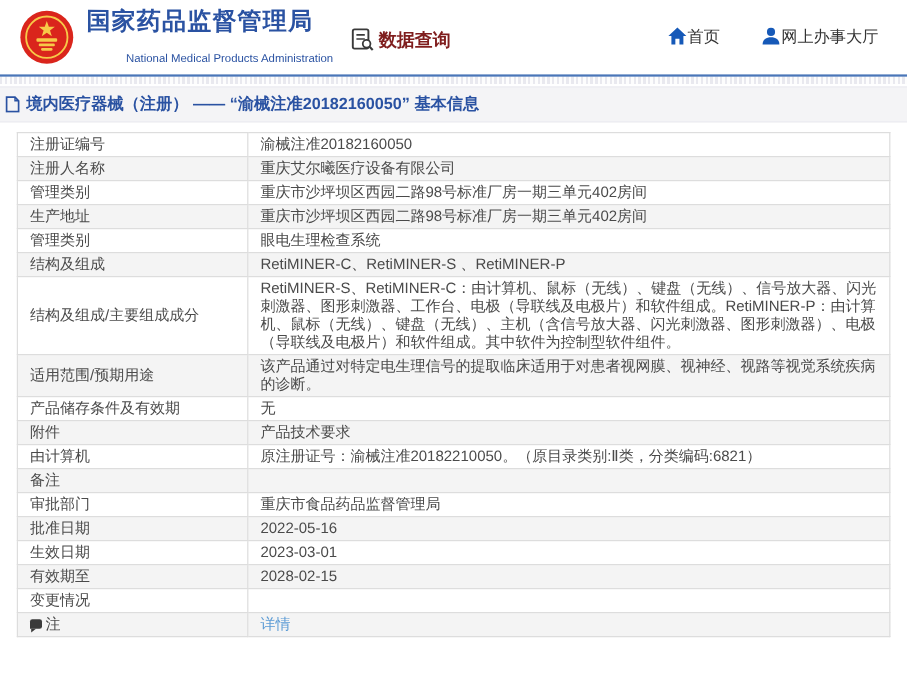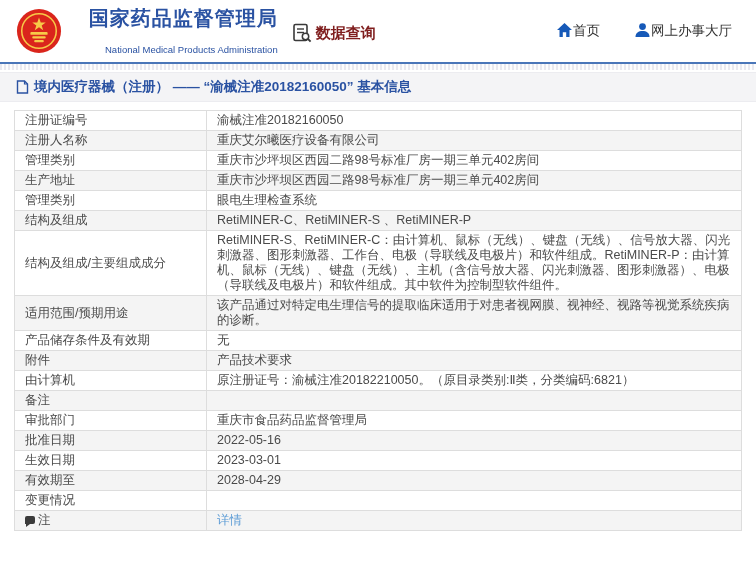--- a/index.html
+++ b/index.html
@@ -5,21 +5,21 @@
   * { margin:0; padding:0; box-sizing:border-box; }
   html,body { background:#fff; }
   body {
     width:756px; height:574px; overflow:hidden;
     font-family:"Liberation Sans","DejaVu Sans",sans-serif;
     color:#333;
   }
   
   .header {
     height:62px; display:flex; align-items:center;
-    padding:0 18px 0 16px; background:#fff;text-align:right;
+    padding:0 18px 0 16px; background:#fff;
   }
   .logo { width:46px; height:46px; flex:0 0 auto; }
   .org { margin-left:10px; display:flex; flex-direction:column; justify-content:center; }
   .org-cn { font-size:20px; font-weight:bold; color:#2a52a2; letter-spacing:1px; line-height:24px; }
   .org-en { font-size:9.5px; color:#2a52a2; line-height:12px; margin-top:14px;padding-left:33px; }
   .dq { display:flex; align-items:center; margin-left:14px; margin-top:4px; cursor:pointer; }
   .dq-icon { width:20px; height:20px; margin-right:4px; }
   .dq-label { font-size:15px; color:#7f1d1d; font-weight:bold; }
   .spacer { flex:1; }
   .topnav { display:flex; align-items:center; gap:34px; margin-right:6px; }
@@ -28,21 +28,21 @@
   .nav-item .nlabel { font-size:13.5px; color:#333; line-height:16px; }
   
   .blue-line { height:2px; background:#4a76b8; }
   .dotted-strip {
     height:6px;
     background-image:repeating-linear-gradient(90deg,#e9e9ef 0 2px,#fdfdfd 2px 4px);
   }
   .breadcrumb {
     height:30px; margin-top:2px; background:#f4f4f6;
     border-top:1px solid #ececf0; border-bottom:1px solid #ececf0;
-    display:flex; align-items:center; padding-left:16px;
+    display:flex; align-items:center; padding-left:4px;
   }
   .bc-icon { width:13px; height:14px; margin-right:5px; flex:0 0 auto; }
   .bc-text { font-size:13.5px; font-weight:bold; color:#2a52a2; }
   
   .tbl-wrap { padding:8px 14px 0 14px; }
   table.info { width:100%; border-collapse:collapse; table-layout:fixed; }
   table.info td {
     border:1px solid #ddd; font-size:12.5px; line-height:15px;
     padding:2px 10px; color:#4a4a4a; vertical-align:middle;
   }
@@ -184,21 +184,21 @@
         <tr>
           <td class="lbl">批准日期</td>
           <td class="val">2022-05-16</td>
         </tr>
         <tr>
           <td class="lbl">生效日期</td>
           <td class="val">2023-03-01</td>
         </tr>
         <tr>
           <td class="lbl">有效期至</td>
-          <td class="val">2028-04-29</td>
+          <td class="val">2028-02-15</td>
         </tr>
         <tr>
           <td class="lbl">变更情况</td>
           <td class="val"></td>
         </tr>
         <tr>
           <td class="lbl"><span class="balloon"></span>注</td>
           <td class="val"><a class="detail-link">详情</a></td>
         </tr>
       </tbody>

